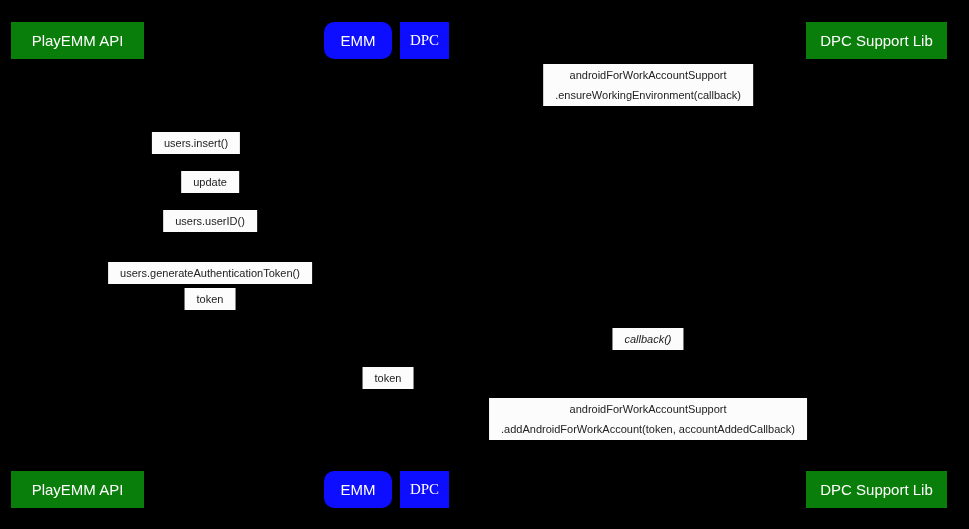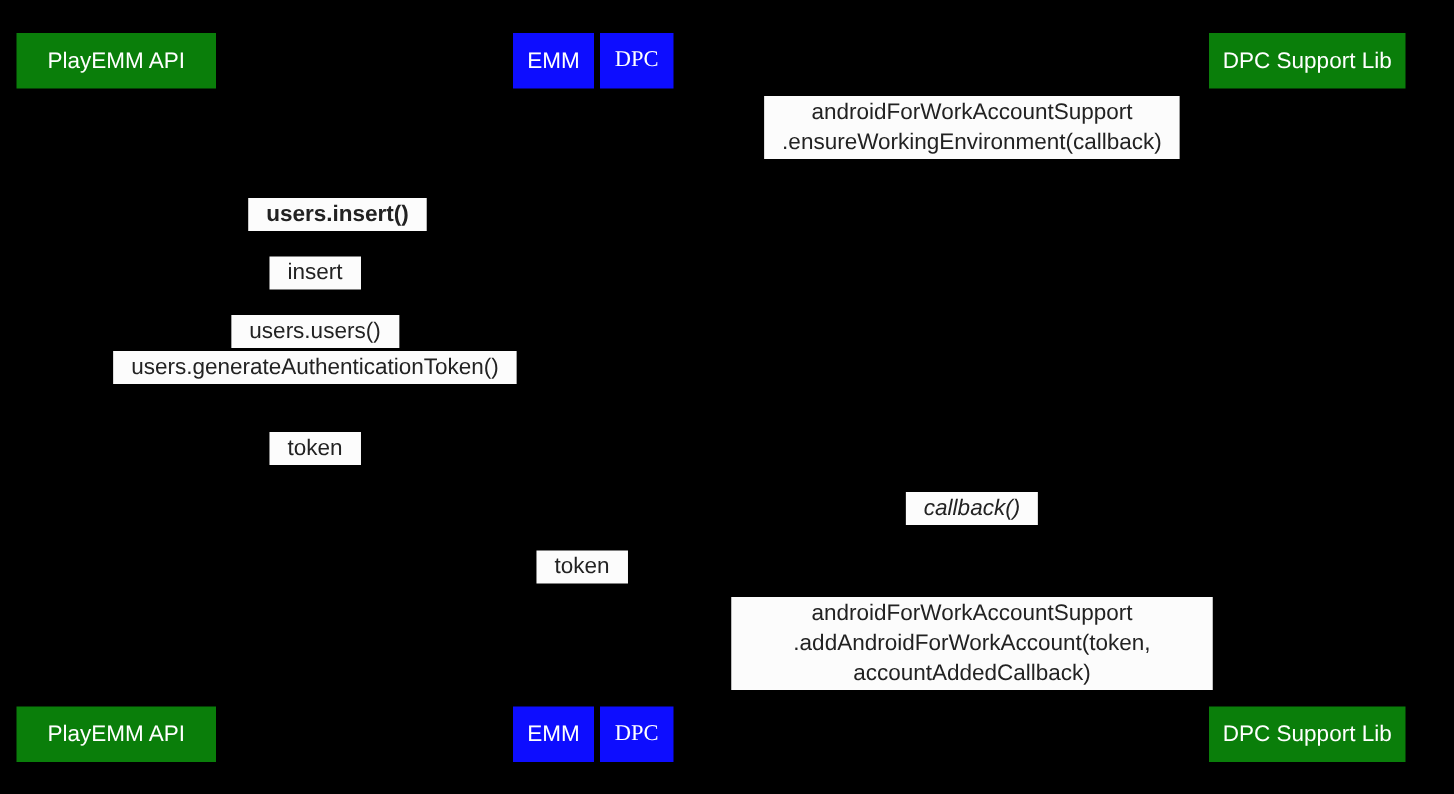--- a/index.html
+++ b/index.html
@@ -27,59 +27,59 @@
     font-size:15px;
     box-sizing:border-box;
   }
   .participant.green{background:var(--participant-green);}
   .participant.blue{background:var(--participant-blue);}
   .msg{
     position:absolute;
     transform:translateX(-50%);
     background:var(--label-bg);
     color:var(--label-text);
-    font-size:15px;
+    font-size:11px;
     line-height:20px;
     padding:1px 12px;
     white-space:pre-line;
     text-align:center;
   }
   
   .p-playemm{left:11px;width:133px;}
-  .p-emm{left:342px;width:54px;}
+  .p-emm{left:324px;width:68px;border-radius:10px;}
   .p-dpc{left:400px;width:49px;font-family:Liberation Serif, serif;}
-  .p-dpcsl{left:806px;width:131px;}
+  .p-dpcsl{left:806px;width:141px;}
   .row-top{top:22px;}
   .row-bottom{top:471px;}
   
   .m-0{left:648px;top:64px;}
-  .m-1{left:225px;top:132px;font-weight:bold;}
+  .m-1{left:196px;top:132px;}
   .m-2{left:210px;top:171px;}
   .m-3{left:210px;top:210px;}
-  .m-4{left:210px;top:234px;text-align:center;}
+  .m-4{left:210px;top:262px;text-align:center;}
   .m-5{left:210px;top:288px;}
   .m-6{left:648px;top:328px;font-style:italic;}
   .m-7{left:388px;top:367px;}
   .m-8{left:648px;top:398px;}
 </style>
 </head>
 <body>
 
 <div class="stage">
 
   <div class="participant green p-playemm row-top">PlayEMM API</div>
   <div class="participant blue p-emm row-top">EMM</div>
   <div class="participant blue p-dpc row-top">DPC</div>
   <div class="participant green p-dpcsl row-top">DPC Support Lib</div>
 
   <div class="msg m-0">androidForWorkAccountSupport
 .ensureWorkingEnvironment(callback)</div>
   <div class="msg m-1">users.insert()</div>
-  <div class="msg m-2">insert</div>
-  <div class="msg m-3">users.users()</div>
+  <div class="msg m-2">update</div>
+  <div class="msg m-3">users.userID()</div>
   <div class="msg m-4">users.generateAuthenticationToken()</div>
   <div class="msg m-5">token</div>
   <div class="msg m-6">callback()</div>
   <div class="msg m-7">token</div>
   <div class="msg m-8">androidForWorkAccountSupport
 .addAndroidForWorkAccount(token, accountAddedCallback)</div>
 
   <div class="participant green p-playemm row-bottom">PlayEMM API</div>
   <div class="participant blue p-emm row-bottom">EMM</div>
   <div class="participant blue p-dpc row-bottom">DPC</div>

